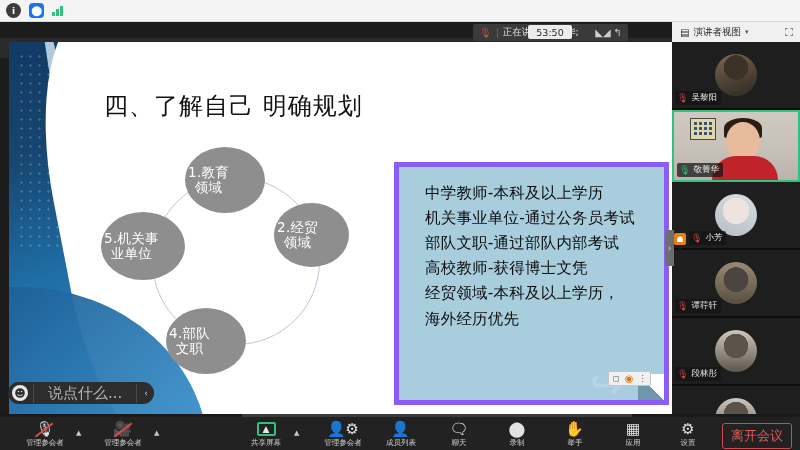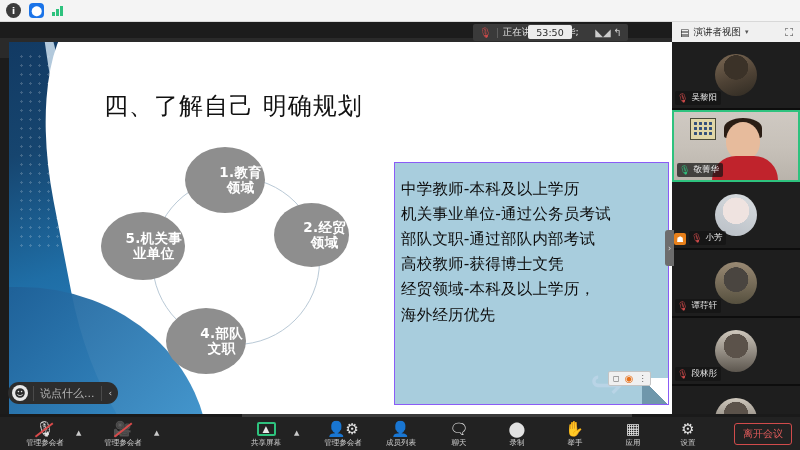--- a/index.html
+++ b/index.html
@@ -51,35 +51,35 @@
     background: linear-gradient(135deg,#1e5f96,#3f9ad4); border-radius: 0 90% 0 0; opacity:.95;}
 
   .slide-title { position:absolute; left:95px; top:48px; font-size:24px; color:#111;
     font-weight:500; letter-spacing:1px; z-index:4; }
 
   
   .diagram { position:absolute; left:95px; top:103px; width:270px; height:245px; z-index:5; }
   .ring { position:absolute; left:48px; top:32px; width:168px; height:168px;
     border:1.5px solid #b9c9d6; border-radius:50%; }
   .node { position:absolute; background:#8e8e8e; color:#fff; border-radius:50%;
-    display:flex; align-items:center; justify-content:flex-end; text-align:center;
-    font-size:13.5px; line-height:1.12; padding:3px; letter-spacing:.3px;font-weight:bold; }
+    display:flex; align-items:center; justify-content:flex-start; text-align:center;
+    font-size:13.5px; line-height:1.12; padding:3px; letter-spacing:.3px; }
   .node.center { background:#ffffff; color:#3b3b3b; font-size:15px; border:none; }
 
   .n1 { left:81px; top:2px;   width:80px; height:66px; }
   .n2 { left:170px; top:58px; width:75px; height:64px; }
   .n3 { left:163px; top:145px;width:78px; height:64px; }
   .n4 { left:62px; top:163px; width:80px; height:66px; }
   .n5 { left:-3px; top:67px;  width:84px; height:68px; }
   .nc { left:70px; top:72px;  width:92px; height:76px; }
 
   
   .textbox { position:absolute; left:385px; top:120px; width:275px; height:243px;
-    background:#a8cddd; border:1px solid #8b5cf6; z-index:5;
-    padding:14px 12px 0 6px; }
+    background:#a8cddd; border:5px solid #8b5cf6; z-index:5;
+    padding:14px 12px 0 26px; }
   .textbox .ln { font-size:15.5px; color:#0d0d0d; line-height:1.62; letter-spacing:.2px; white-space:nowrap; }
   .fold { position:absolute; right:0; bottom:0; width:26px; height:26px;
     background: linear-gradient(225deg,#ffffff 0 50%, #6f97ab 50% 100%); }
 
   .slide-arrow { position:absolute; right:48px; bottom:10px; font-size:40px; color:#b9d4e6; z-index:5;
     transform: scaleX(-1); }
 
   
   .minibar { position:absolute; left:608px; top:349px; height:15px; z-index:7;
     background:#f0f0f0; border:1px solid #c4c4c4; display:flex; align-items:center;
@@ -91,22 +91,22 @@
   .sidehandle { position:absolute; left:665px; top:208px; width:9px; height:36px;
     background:#6d6d6d; border-radius:3px 0 0 3px; color:#ddd; font-size:8px;
     display:flex; align-items:center; justify-content:center; z-index:8; }
 
   
   .chatpill { position:absolute; left:8px; top:360px; height:22px; z-index:9;
     background:#2d2d2d; border-radius:11px; display:flex; align-items:center;
     padding:0 4px; gap:5px; }
   .chatpill .emo { width:16px; height:16px; border-radius:50%; background:#e9e9e9;
     color:#2d2d2d; font-size:11px; display:flex; align-items:center; justify-content:center; }
-  .chatpill .ph { color:#b4b4b4; font-size:11px; border-left:1px solid #4a4a4a;
-    border-right:1px solid #4a4a4a; padding:0 6px; }
+  .chatpill .ph { color:#b4b4b4; font-size:15px; border-left:1px solid #4a4a4a;
+    border-right:1px solid #4a4a4a; padding:0 14px; }
   .chatpill .cv { color:#cfcfcf; font-size:9px; padding:0 2px; }
 
   
   .speakbar { position:absolute; left:473px; top:2px; width:155px; height:17px;
     background:#3a3a3a; border-radius:2px; display:flex; align-items:center; gap:5px;
     padding:0 6px; z-index:12; }
   .speakbar .mico { color:#d04a4a; font-size:10px; }
   .speakbar .sep { width:1px; height:10px; background:#5d5d5d; }
   .speakbar .nm { color:#e4e4e4; font-size:9.5px; }
   .speakbar .ctrls { margin-left:auto; color:#cdcdcd; font-size:10px; display:flex; gap:3px; }
@@ -172,21 +172,21 @@
     background:#222222; }
   .tb-item { position:absolute; top:3px; display:flex; flex-direction:column;
     align-items:center; width:46px; gap:1px; }
   .tb-ico { font-size:15px; color:#e2e2e2; line-height:16px; height:17px;
     display:flex; align-items:center; justify-content:center; }
   .tb-lab { font-size:7.5px; color:#d0d0d0; white-space:nowrap; }
   .tb-caret { position:absolute; top:12px; font-size:7px; color:#c9c9c9; }
   .share-ico { width:19px; height:14px; border:2px solid #2ec27e; border-radius:2px;
      display:flex; align-items:center; justify-content:center; color:#e8e8e8; font-size:9px; }
   .leave { position:absolute; right:8px; top:6px; padding:3px 8px; border:1px solid #d14b4b;
-    color:#e05a5a; font-size:10px; border-radius:3px; }
+    color:#e05a5a; font-size:13px; border-radius:3px; }
   .muted-slash { position:relative; }
   .muted-slash::after { content:""; position:absolute; left:-2px; top:50%;
     width:22px; height:1.6px; background:#d94a4a; transform:rotate(-38deg); }
   
   .tb-top { position:absolute; left:0; bottom:33px; width:800px; height:3px; background:#1a1a1a; }
   .tb-top i { position:absolute; left:242px; top:0; width:390px; height:3px; background:#3b3b3b; }
 </style>
 </head>
 <body>
 

